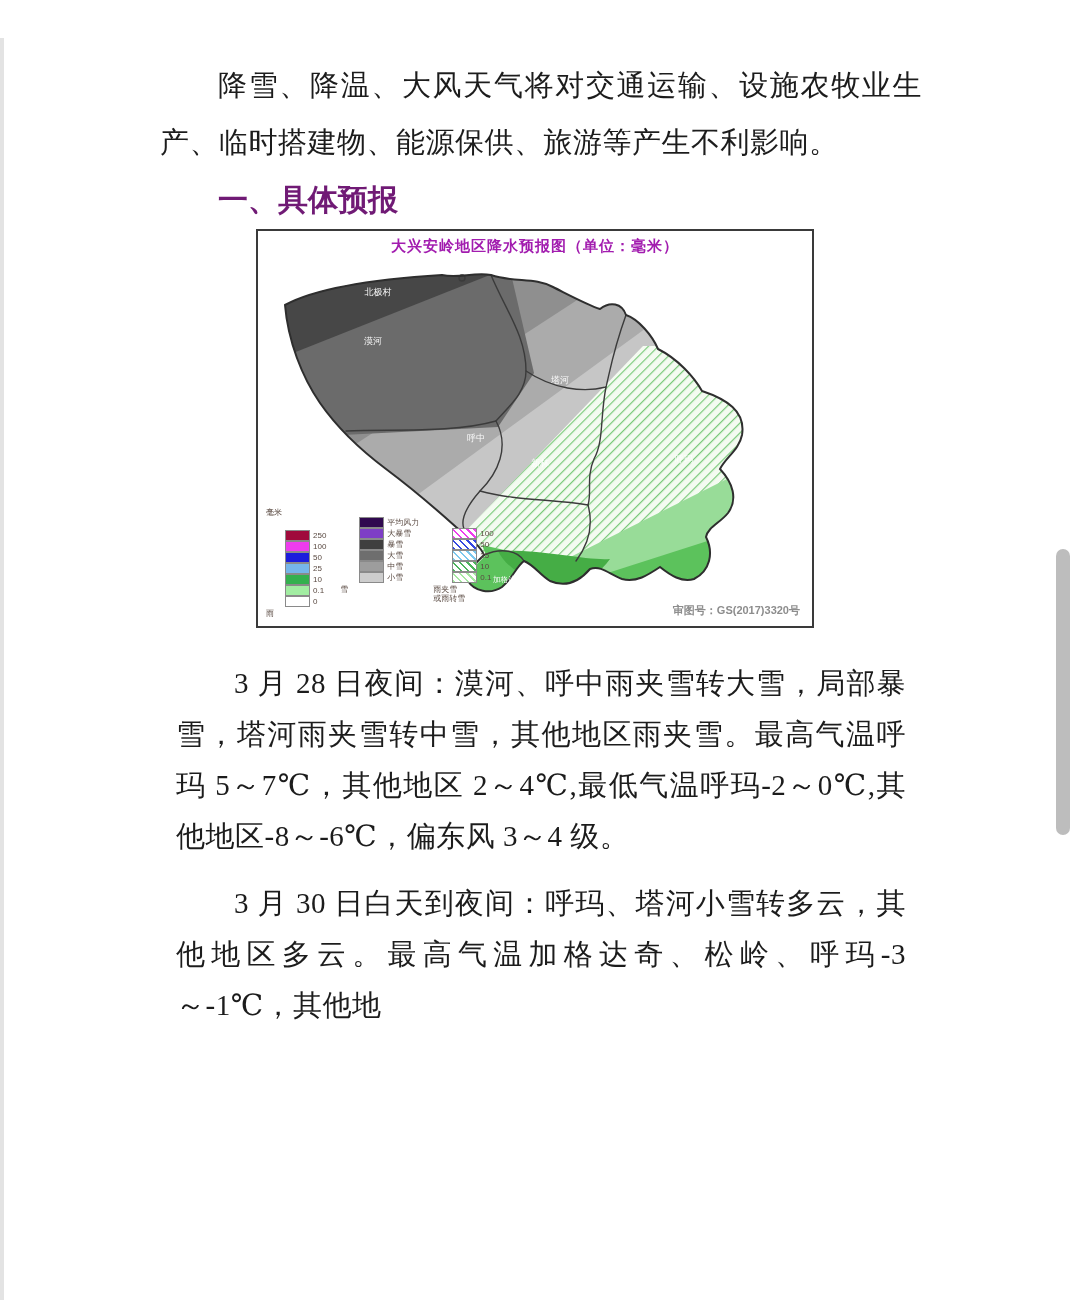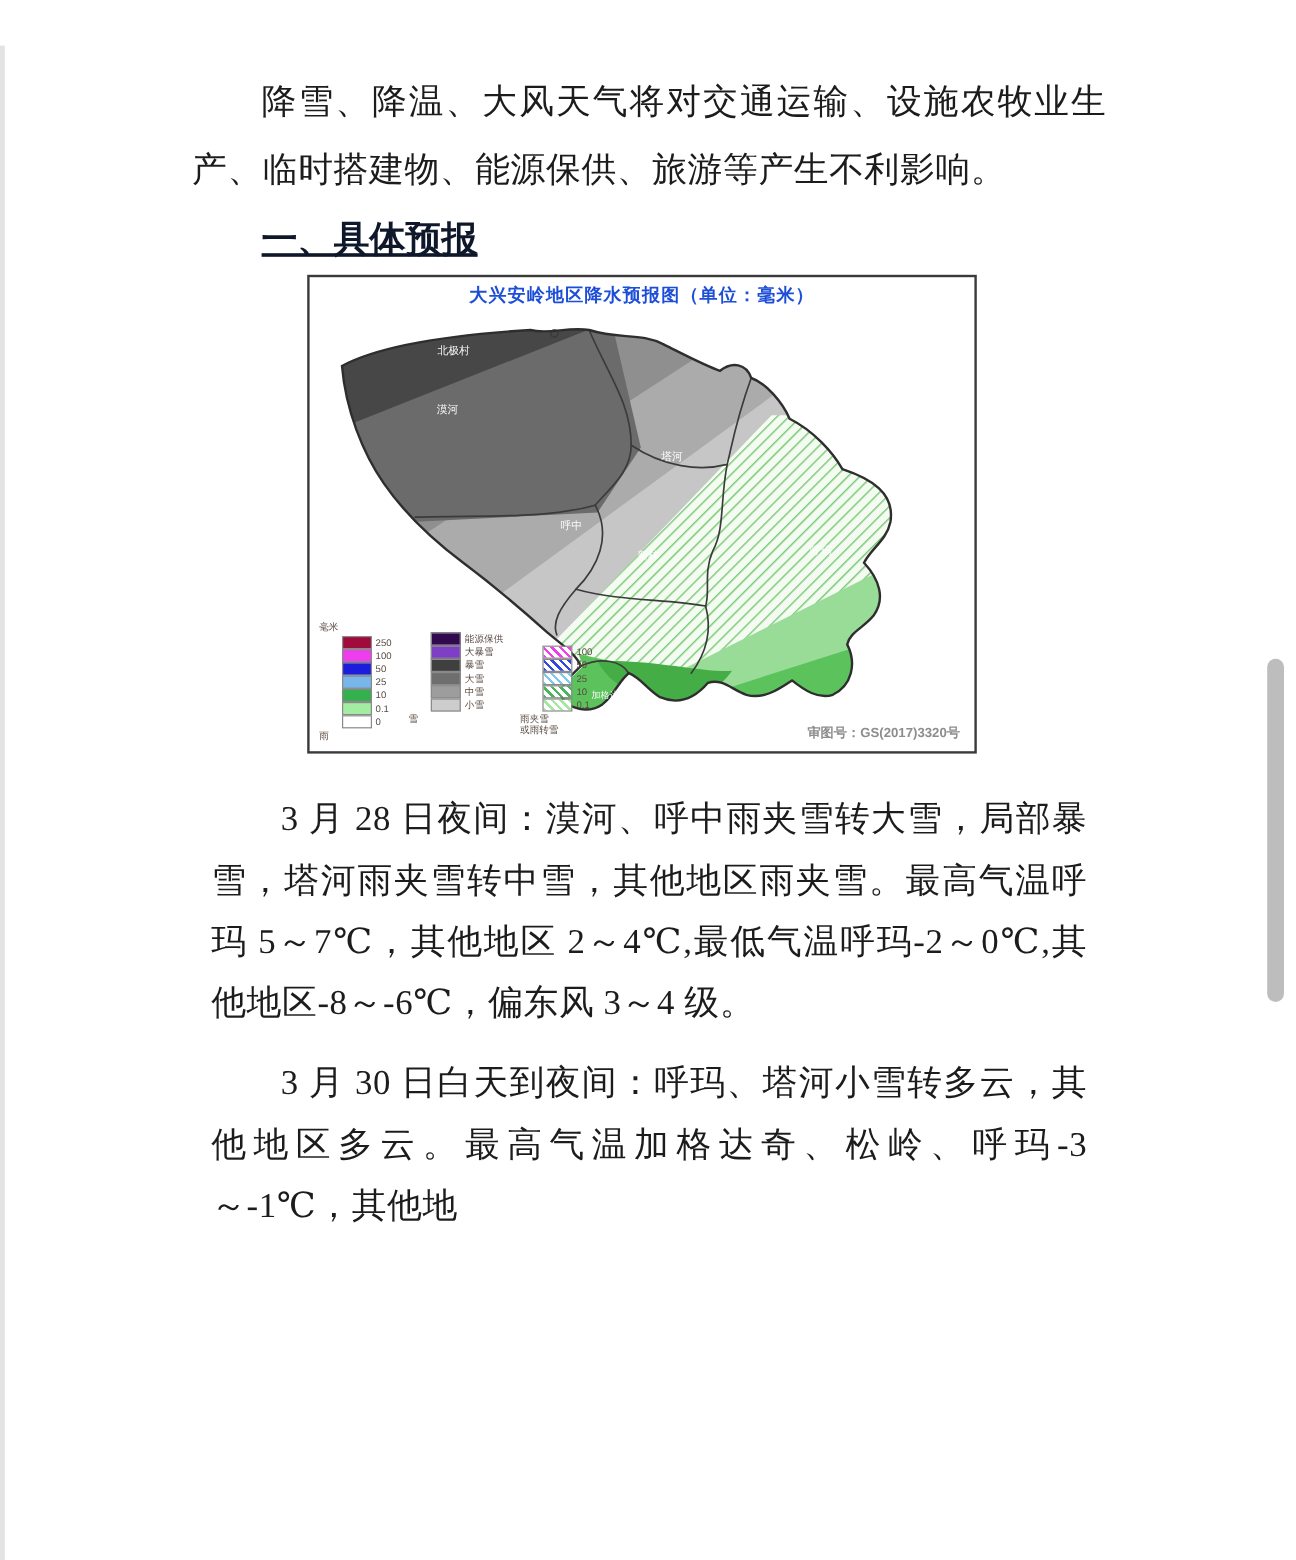--- a/index.html
+++ b/index.html
@@ -9,36 +9,36 @@
     font-family:"Liberation Serif","DejaVu Serif",serif;
   }
   .edge-strip{position:absolute;left:0;top:38px;width:4px;height:1262px;background:#e3e3e3;}
   .scroll-thumb{position:absolute;left:1056px;top:549px;width:14px;height:286px;
     background:#bdbdbd;border-radius:7px;}
   .content{position:absolute;left:160px;top:57px;width:762px;}
   p.body{font-size:29px;line-height:57px;text-align:justify;margin:0;
     letter-spacing:0.5px;}
   p.indent{text-indent:2em;}
   h2.heading{font-family:"Liberation Sans","DejaVu Sans",sans-serif;font-weight:bold;
-    font-size:30px;line-height:38px;margin:10px 0 0 58px;color:#0f172a;text-decoration:underline;}
+    font-size:30px;line-height:38px;margin:10px 0 0 58px;color:#701a75;}
   .map-box{position:relative;margin:10px 0 0 96px;width:554px;height:395px;
     border:2px solid #3a3a3a;background:#ffffff;box-sizing:content-box;}
   .map-title{position:absolute;top:6px;left:0;width:100%;text-align:center;
     font-family:"Liberation Sans","DejaVu Sans",sans-serif;font-size:15px;
-    font-weight:600;color:#1d4ed8;letter-spacing:1px;}
+    font-weight:600;color:#a21caf;letter-spacing:1px;}
   .map-subtitle{position:absolute;top:27px;left:0;width:100%;text-align:center;
     font-family:"Liberation Sans","DejaVu Sans",sans-serif;font-size:11.5px;
     color:#4a4038;letter-spacing:1px;}
   .map-credit{position:absolute;right:12px;bottom:8px;
     font-family:"Liberation Sans","DejaVu Sans",sans-serif;font-size:11px;color:#8d8d8d;font-weight:bold;}
   .map-svg{position:absolute;left:0;top:0;}
   .legend{position:absolute;left:8px;bottom:8px;display:flex;gap:14px;
     font-family:"Liberation Sans","DejaVu Sans",sans-serif;color:#5a4a42;}
   .lg-col{display:flex;flex-direction:column;}
-  .lg-unit{font-size:8px;margin-bottom:2px;color:#5a4a42;}
+  .lg-unit{font-size:8px;margin-bottom:12px;color:#5a4a42;}
   .lg-row{display:flex;align-items:center;height:11px;padding-left:19px;}
   .lg-sw{width:25px;height:11px;border:1px solid #8a8a8a;box-sizing:border-box;flex:none;}
   .lg-val{font-size:8px;margin-left:3px;white-space:nowrap;}
   .lg-foot{font-size:8px;margin-top:2px;line-height:9px;}
   .forecast{margin-top:30px;}
   p.fc{font-size:29px;line-height:51px;text-align:justify;text-indent:2em;margin:16px;
     letter-spacing:0.5px;}
 </style>
 </head>
 <body>
@@ -159,21 +159,21 @@
               <div class="lg-sw" style="background: rgb(255, 255, 255);"></div>
               <div class="lg-val">0</div>
             </div>
           </div>
         <div class="lg-foot">雨</div>
       </div>
       <div class="lg-col" style="margin-top:10px;">
         <div>
             <div class="lg-row">
               <div class="lg-sw" style="background: rgb(48, 9, 79);"></div>
-              <div class="lg-val">能源保供</div>
+              <div class="lg-val">平均风力</div>
             </div>
             <div class="lg-row">
               <div class="lg-sw" style="background: rgb(126, 62, 198);"></div>
               <div class="lg-val">大暴雪</div>
             </div>
             <div class="lg-row">
               <div class="lg-sw" style="background: rgb(63, 63, 63);"></div>
               <div class="lg-val">暴雪</div>
             </div>
             <div class="lg-row">

